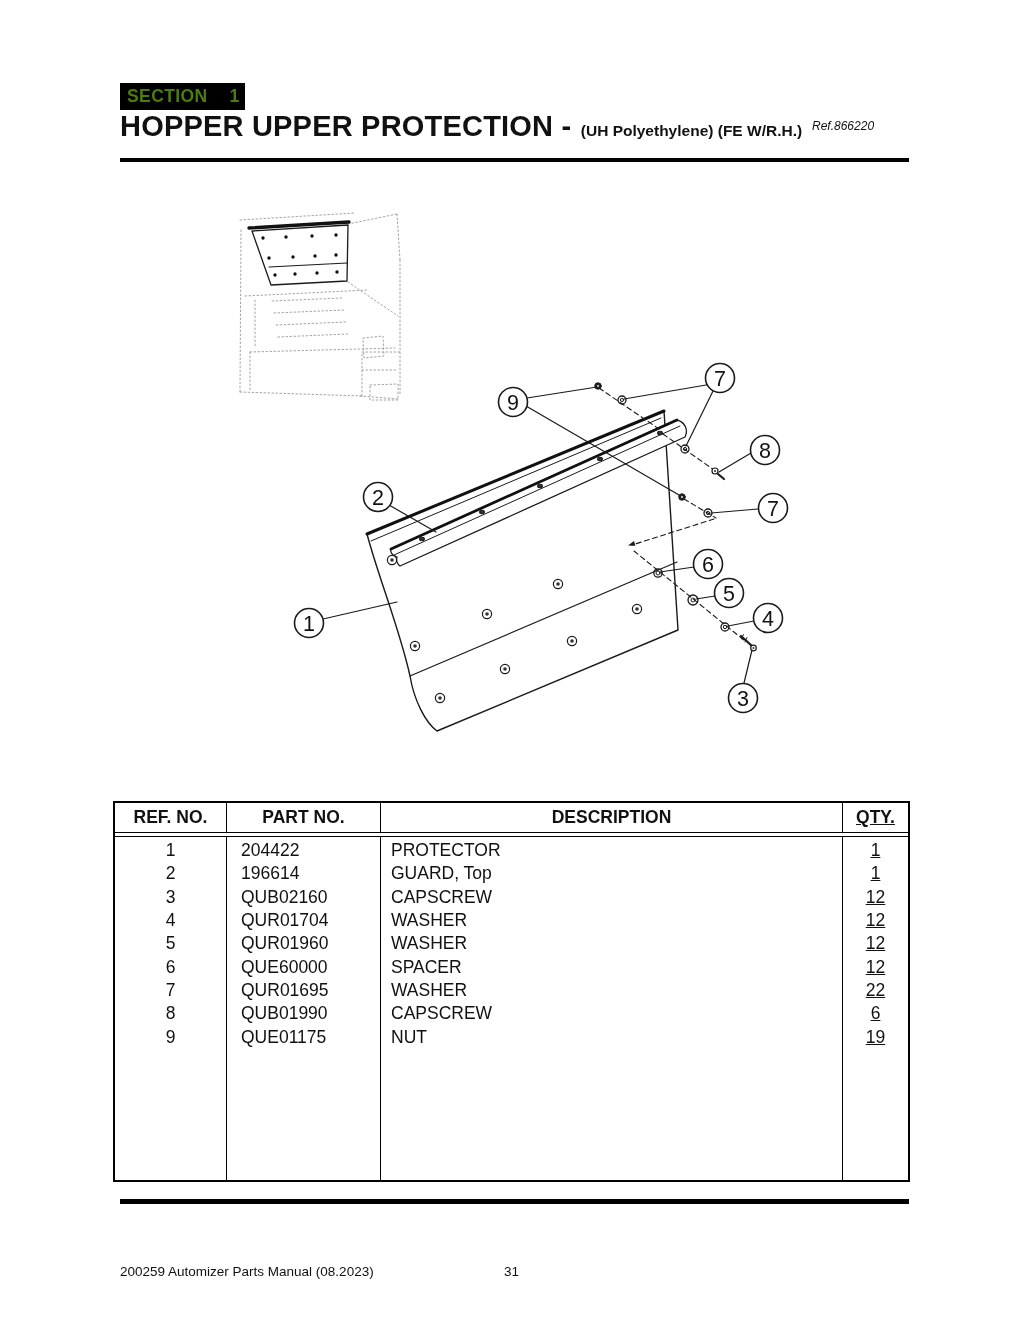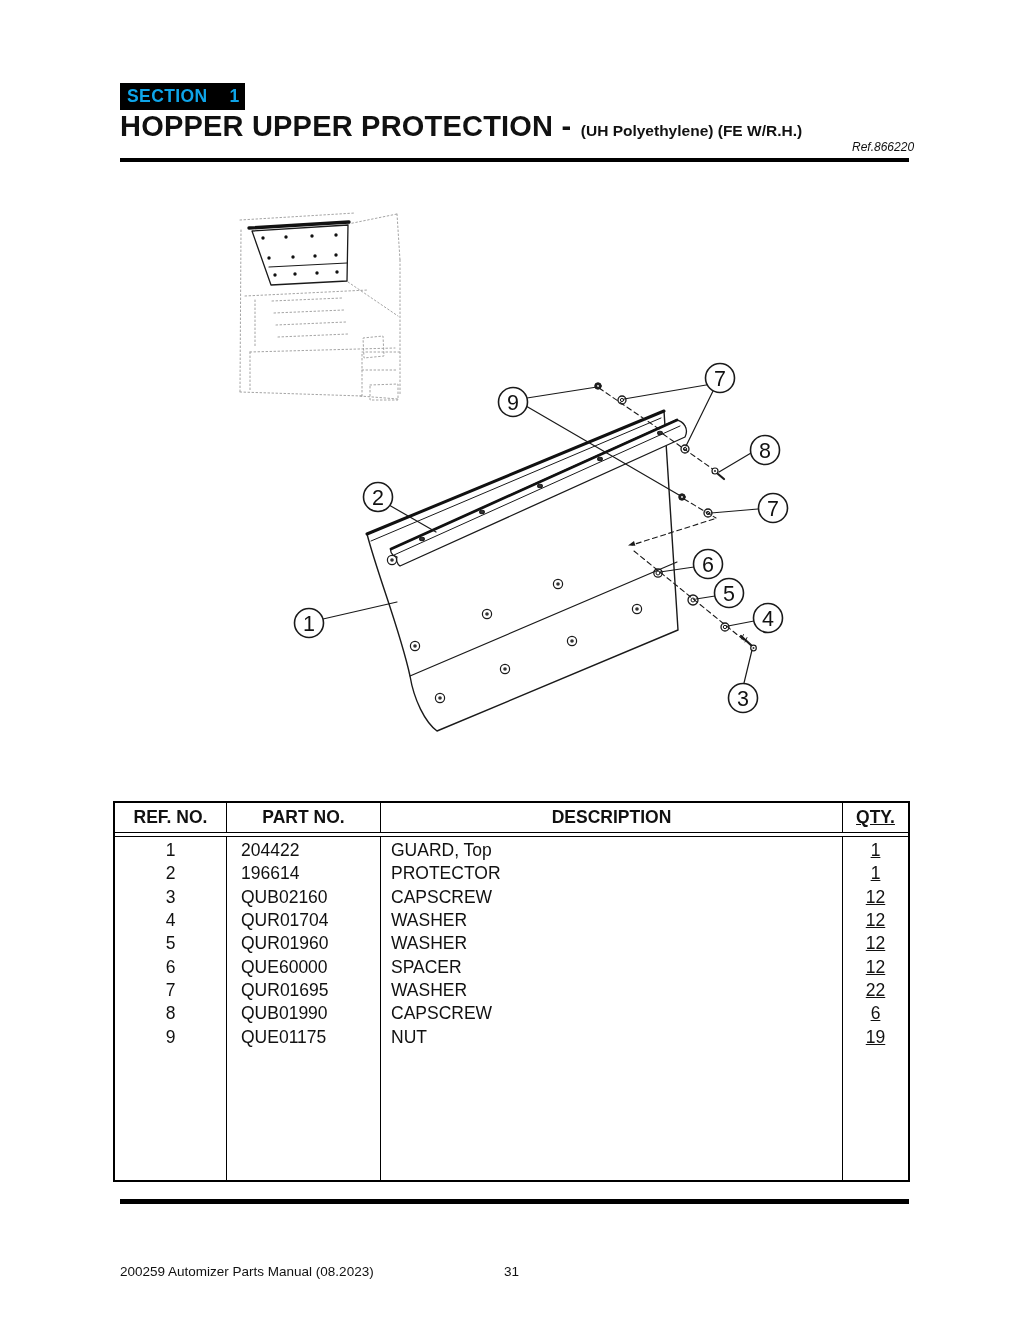--- a/index.html
+++ b/index.html
@@ -4,29 +4,29 @@
 <style>
   html,body{margin:0;padding:0;background:#e8e8e8;}
   .page{
     position:relative;width:1024px;height:1326px;background:#ffffff;
     font-family:"Liberation Sans", sans-serif;color:#111;overflow:hidden;
     margin:0 auto;
   }
   
   .section-badge{
     position:absolute;left:120px;top:83px;width:125px;height:27px;
-    background:#000;color:#0ea5e9;display:flex;align-items:center;
+    background:#000;color:#4d7c0f;display:flex;align-items:center;
     font-weight:bold;font-size:17.5px;padding-left:7px;box-sizing:border-box;
     letter-spacing:.4px;
   }
   .section-badge .num{margin-left:22px;}
   .title-row{position:absolute;left:120px;top:110px;width:789px;white-space:nowrap;}
   .page-title{font-size:29px;font-weight:bold;letter-spacing:.2px;}
   .page-subtitle{font-size:15.5px;font-weight:bold;margin-left:5px;margin-top:38px;}
-  .ref-note{position:absolute;left:852px;top:119px;font-size:12px;font-style:italic;margin-top:21px;}
+  .ref-note{position:absolute;left:812px;top:119px;font-size:12px;font-style:italic;}
   .rule-top{position:absolute;left:120px;top:158px;width:789px;height:4px;background:#000;}
   
   .diagram-svg{position:absolute;left:0;top:190px;width:1024px;height:590px;}
   
   .parts-table{
     position:absolute;left:113px;top:801px;width:797px;height:381px;
     border:2.5px solid #000;box-sizing:border-box;background:#fff;
     display:flex;
   }
   .ptcol{display:flex;flex-direction:column;border-right:1.5px solid #000;box-sizing:border-box;}
@@ -309,22 +309,22 @@
         <div class="td">QUR01960</div>
         <div class="td">QUE60000</div>
         <div class="td">QUR01695</div>
         <div class="td">QUB01990</div>
         <div class="td">QUE01175</div>
       </div>
     </div>
     <div class="ptcol c-desc">
       <div class="th">DESCRIPTION</div>
       <div class="cells">
+        <div class="td">PROTECTOR</div>
         <div class="td">GUARD, Top</div>
-        <div class="td">PROTECTOR</div>
         <div class="td">CAPSCREW</div>
         <div class="td">WASHER</div>
         <div class="td">WASHER</div>
         <div class="td">SPACER</div>
         <div class="td">WASHER</div>
         <div class="td">CAPSCREW</div>
         <div class="td">NUT</div>
       </div>
     </div>
     <div class="ptcol c-qty last">

